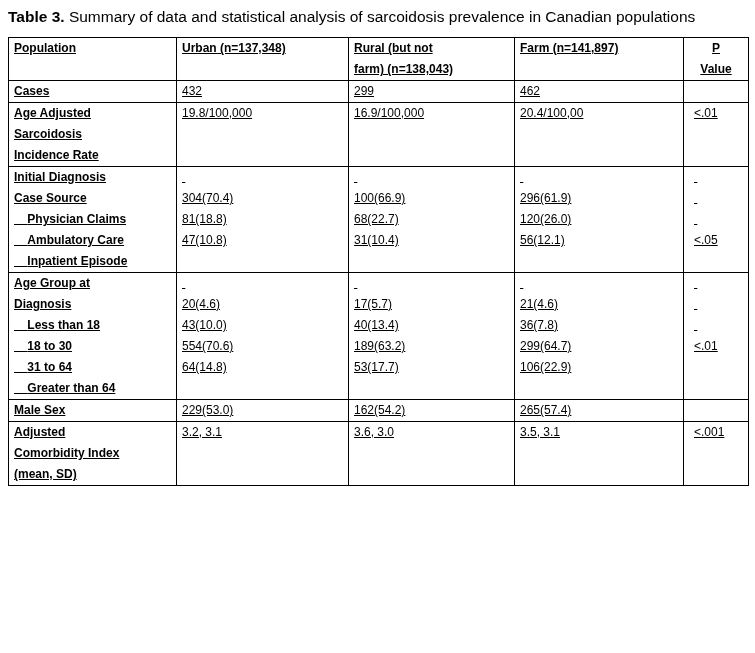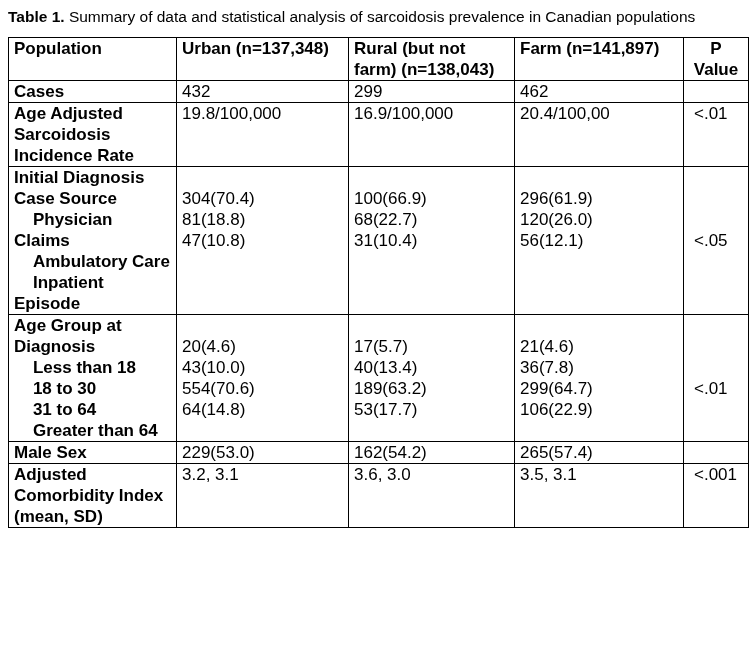--- a/index.html
+++ b/index.html
@@ -26,40 +26,41 @@
   table.data-table {
     border-collapse: collapse;
     table-layout: fixed;
     width: 740px;
   }
   th, td {
     border: 1.5px solid #000000;
     vertical-align: top;
     text-align: left;
     padding: 0 5px;
-    font-size: 17px;
+    font-size: 12px;
     line-height: 21px;
+    text-decoration: underline;
   }
   th { font-weight: 700; }
   td.label-cell { font-weight: 700; margin-left: 24px; }
   th.p-head { text-align: center; }
   td.p-cell { padding-left: 10px; }
   .ln { white-space: pre-wrap; }
   .col-population { width: 168px; }
   .col-urban      { width: 172px; }
   .col-rural      { width: 166px; }
   .col-farm       { width: 169px; }
   .col-p          { width: 65px; }
 </style>
 </head>
 <body>
 
 <div class="page">
 
-  <p class="caption"><span class="prefix">Table 1.</span><span> Summary of data and statistical analysis of sarcoidosis prevalence in Canadian populations</span></p>
+  <p class="caption"><span class="prefix">Table 3.</span><span> Summary of data and statistical analysis of sarcoidosis prevalence in Canadian populations</span></p>
 
   <table class="data-table">
     <colgroup>
       <col class="col-population">
       <col class="col-urban">
       <col class="col-rural">
       <col class="col-farm">
       <col class="col-p">
     </colgroup>
     <thead>

